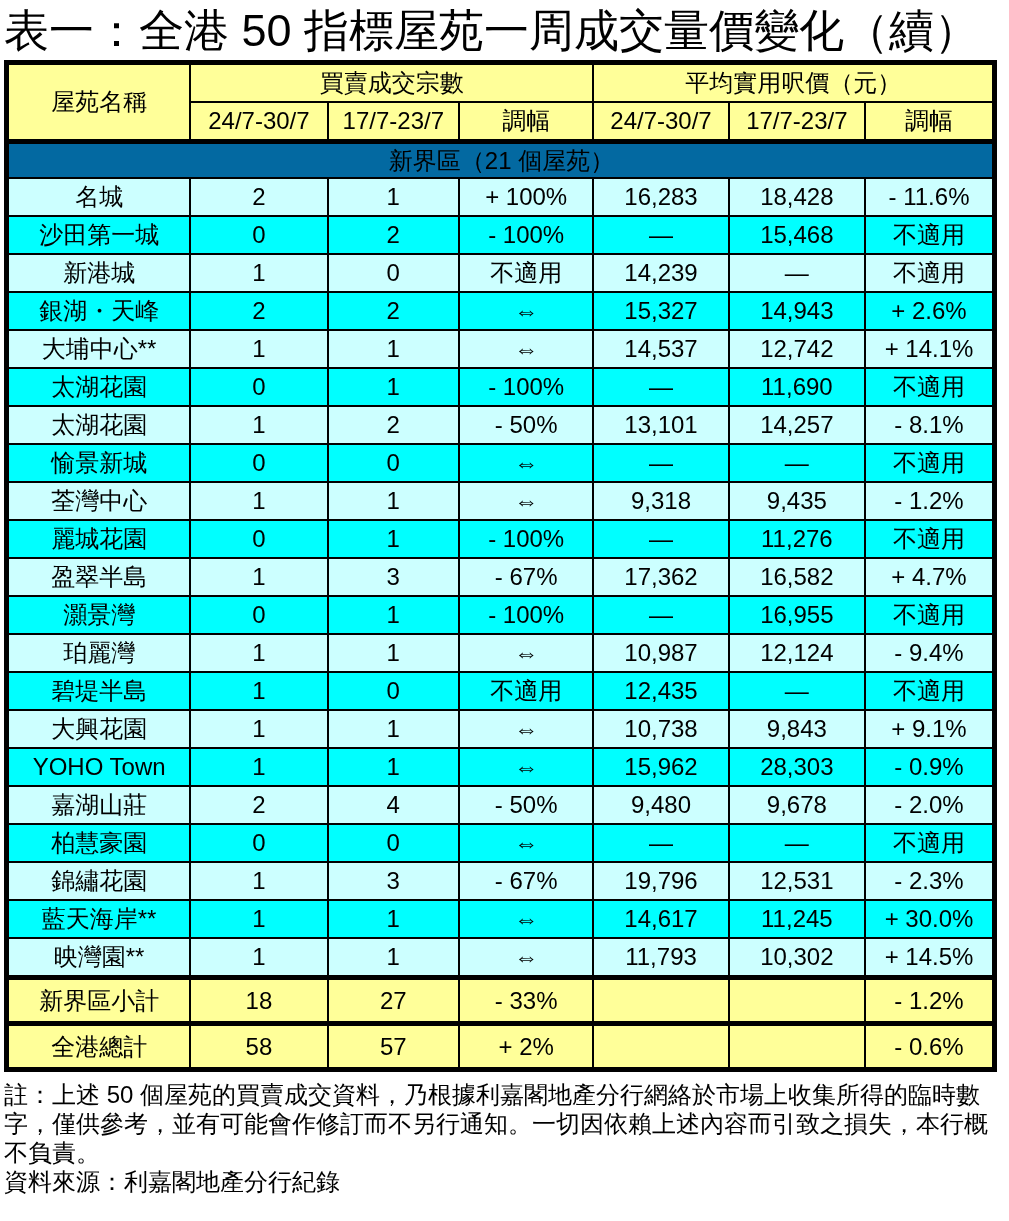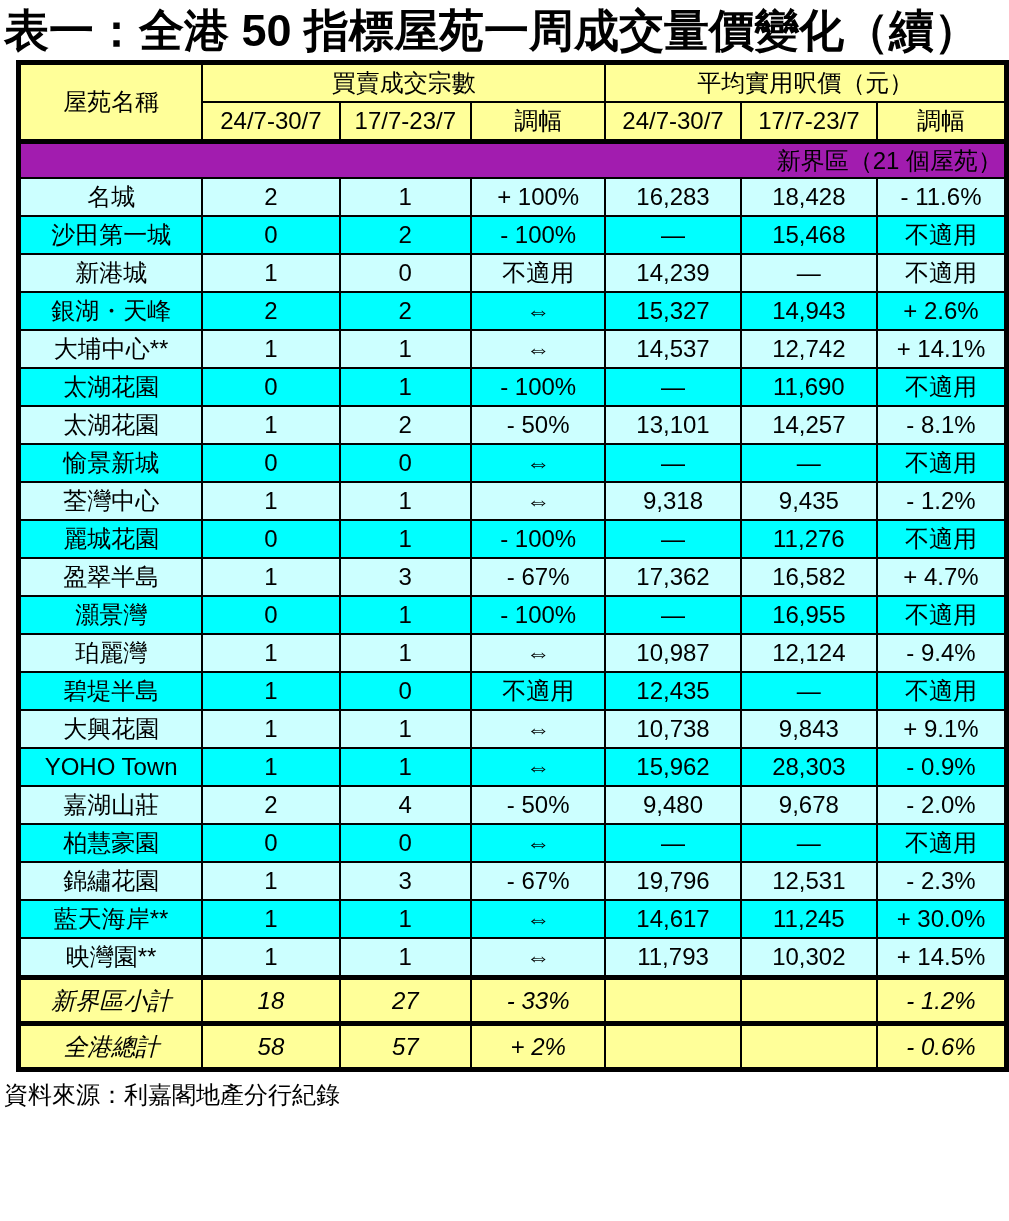--- a/index.html
+++ b/index.html
@@ -11,60 +11,59 @@
     color: #000000;
   }
   .page {
     width: 1009px;
     height: 1221px;
     overflow: hidden;
     background: #FFFFFF;
   }
   .title {
     font-size: 45px;
-    font-weight: bold;
+    font-weight: normal;
     line-height: 58px;
     padding: 2px 2px 0 4px;
     white-space: nowrap;
     letter-spacing: 0px;
   }
   table.estates {
     table-layout: fixed;
     width: 993px;
-    margin-left: 16px;
+    margin-left: 4px;
     border-collapse: collapse;
     border: 5px solid #000000;
     padding-left: 31px;
   }
   table.estates td {
     border: 2px solid #000000;
     text-align: center;
     font-size: 24px;
     padding: 0 2px;
     height: 36px;
     overflow: hidden;
     white-space: nowrap;
   }
   thead td {
     background: #FFFF99;
     height: 33px;
   }
   tr.section-row td {
-    background: #a21caf;
-    text-align: right;
+    background: #0369a1;
+    text-align: center;
     padding-left: 4px;
     height: 33px;
     border-top: 5px solid #000000;
   }
   tr.row-pale td  { background: #CCFFFF; }
   tr.row-bright td { background: #00FFFF; }
   tr.summary td {
     background: #FFFF99;
     height: 41px;
-    font-style: italic;
   }
   tr.summary td { border-top: 5px solid #000000; }
   .notes {
     margin: 8px 4px 0 4px;
     font-size: 24px;
     line-height: 29px;
   }
   .notes p { margin: 0; }
 </style>
 </head>
@@ -309,16 +308,17 @@
         <td>57</td>
         <td>+ 2%</td>
         <td></td>
         <td></td>
         <td>- 0.6%</td>
       </tr>
     </tbody>
   </table>
 
   <div class="notes">
+    <p>註：上述 50 個屋苑的買賣成交資料，乃根據利嘉閣地產分行網絡於市場上收集所得的臨時數字，僅供參考，並有可能會作修訂而不另行通知。一切因依賴上述內容而引致之損失，本行概不負責。</p>
     <p>資料來源：利嘉閣地產分行紀錄</p>
   </div>
 
 </div>
 
 </body></html>

